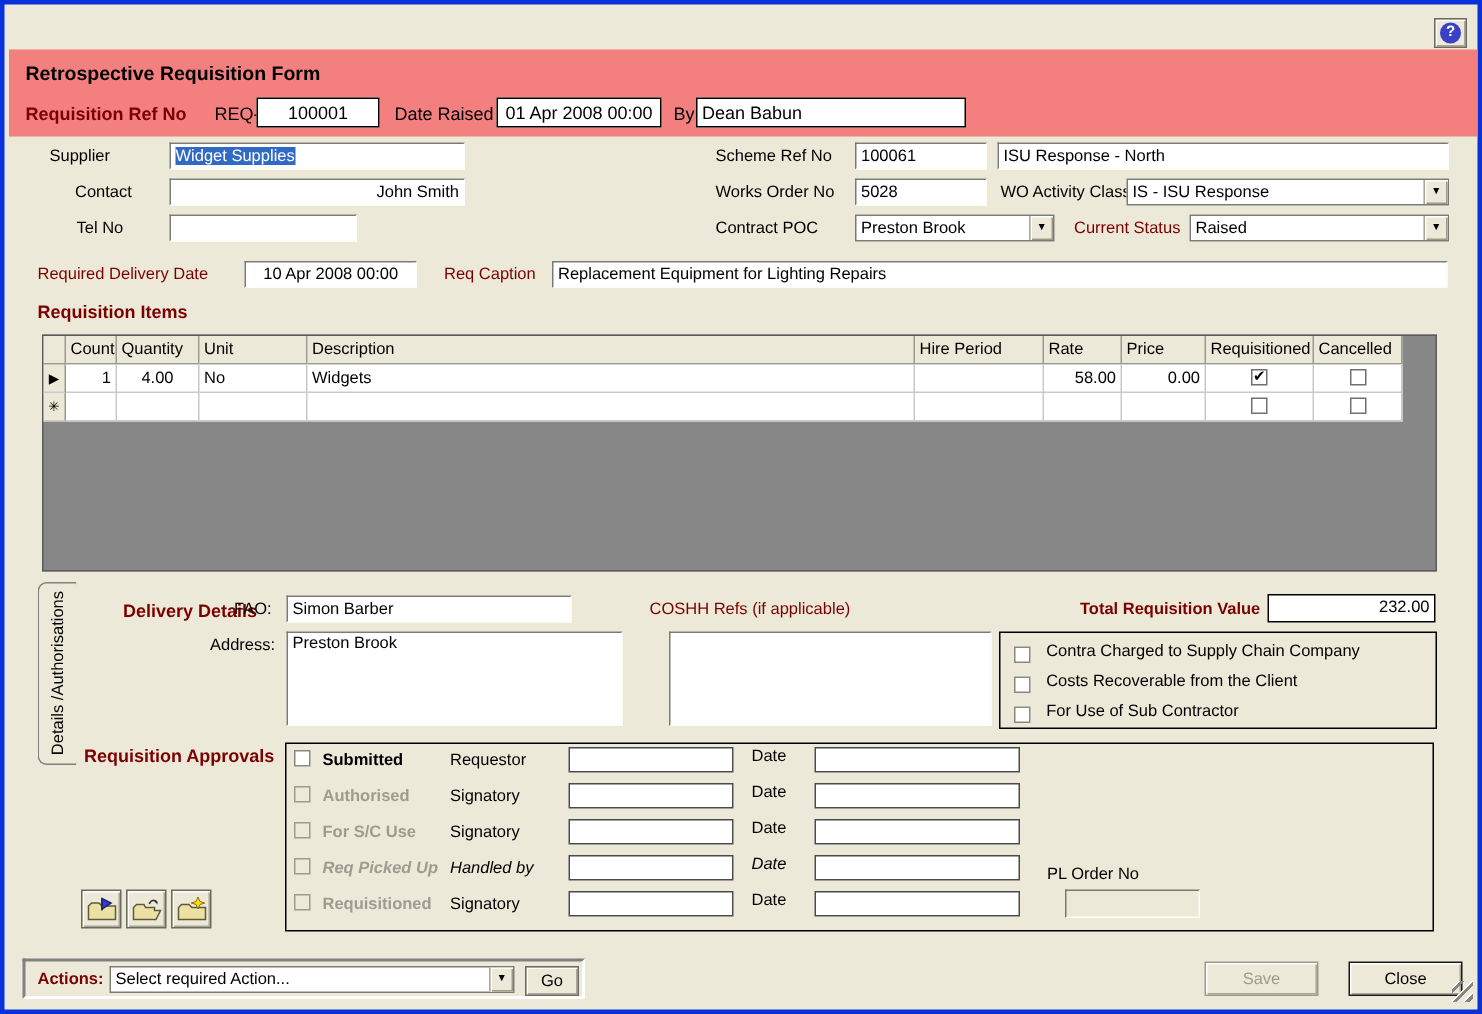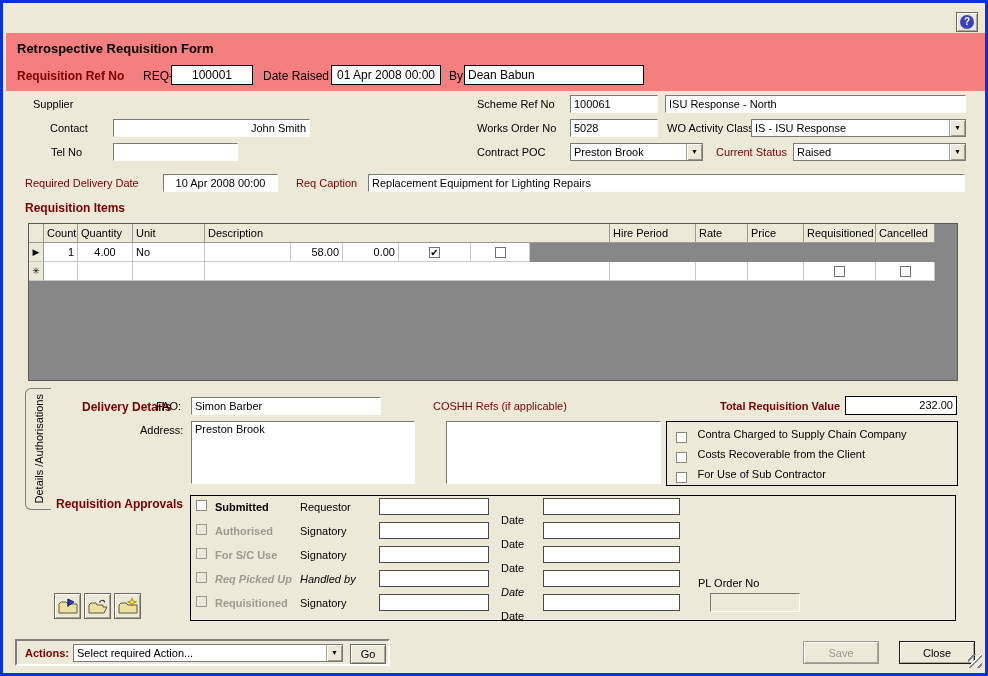--- a/index.html
+++ b/index.html
@@ -72,21 +72,21 @@
     border-radius:6px 0 0 6px;
     display:flex; align-items:center; justify-content:center;
   }
   .tab-vert span { writing-mode:vertical-rl; transform:rotate(180deg); font-size:11px; color:#000; white-space:nowrap; }
   .groupbox { border:1px solid #000; background:#ECE9D8; }
   .approval-row { left:187px; width:766px; height:22px; }
   .approval-row .cbp { position:absolute; left:6px; top:2px; }
   .approval-row .chklbl { position:absolute; left:25px; top:3px; font-size:11px; font-weight:bold; }
   .approval-row .role   { position:absolute; left:110px; top:3px; font-size:11px; }
   .approval-row .f1 { position:absolute; left:189px; top:0; width:110px; height:17px; background:#fff; border:1px solid #4a4a4a; }
-  .approval-row .dl { position:absolute; left:311px; top:16px; font-size:11px; }
+  .approval-row .dl { position:absolute; left:311px; top:0; font-size:11px; }
   .approval-row .f2 { position:absolute; left:353px; top:0; width:137px; height:17px; background:#fff; border:1px solid #4a4a4a; }
   .approval-row.disabled .chklbl { color:#9e9b91; }
   .iconbtn {
     width:27px; height:26px; background:#ECE9D8; border:1px solid #6d6a5f;
     box-shadow:inset 1px 1px 0 #fff, inset -1px -1px 0 #a9a599;
     display:flex; align-items:center; justify-content:center;
   }
   .actionsbar {
     left:12px; top:636px; width:375px; height:27px; background:#ECE9D8;
     border:2px solid; border-color:#808080 #fff #fff #808080;
@@ -119,20 +119,21 @@
   </div>
   <div class="abs lbl bold maroon" style="left:14px;top:66px;font-size:12px;">Requisition Ref No</div>
   <div class="abs lbl" style="left:140px;top:66px;font-size:12px;">REQ-</div>
   <div class="abs blackbox center" style="left:168px;top:62px;width:82px;height:20px;line-height:18px;font-size:12px;">100001</div>
   <div class="abs lbl" style="left:260px;top:66px;font-size:12px;">Date Raised</div>
   <div class="abs blackbox center" style="left:328px;top:62px;width:110px;height:20px;line-height:18px;font-size:12px;">01 Apr 2008 00:00</div>
   <div class="abs lbl" style="left:446px;top:66px;font-size:12px;">By</div>
   <div class="abs blackbox" style="left:461px;top:62px;width:180px;height:20px;line-height:18px;font-size:12px;">Dean Babun</div>
 
   <div class="abs lbl" style="left:30px;top:95px;">Supplier</div>
+  <div class="abs field" style="left:110px;top:92px;width:197px;"><span class="selected-text">Widget Supplies</span></div>
   <div class="abs lbl" style="left:47px;top:119px;">Contact</div>
   <div class="abs field" style="left:110px;top:116px;width:197px;text-align:right;">John Smith</div>
   <div class="abs lbl" style="left:48px;top:143px;">Tel No</div>
   <div class="abs field" style="left:110px;top:140px;width:125px;"></div>
 
   <div class="abs lbl" style="left:474px;top:95px;">Scheme Ref No</div>
   <div class="abs field" style="left:567px;top:92px;width:88px;">100061</div>
   <div class="abs field" style="left:662px;top:92px;width:301px;">ISU Response - North</div>
 
   <div class="abs lbl" style="left:474px;top:119px;">Works Order No</div>
@@ -171,20 +172,21 @@
       <div class="gc" style="width:52px;">Rate</div>
       <div class="gc" style="width:56px;">Price</div>
       <div class="gc" style="width:72px;">Requisitioned</div>
       <div class="gc" style="width:59px;">Cancelled</div>
     </div>
     <div class="grow gdata">
       <div class="gc sel" style="width:15px;">▶</div>
       <div class="gc right" style="width:34px;">1</div>
       <div class="gc right" style="width:55px;text-align:center;">4.00</div>
       <div class="gc" style="width:72px;">No</div>
+      <div class="gc" style="width:405px;">Widgets</div>
       <div class="gc" style="width:86px;"></div>
       <div class="gc right" style="width:52px;">58.00</div>
       <div class="gc right" style="width:56px;">0.00</div>
       <div class="gc cellcb" style="width:72px;"><span class="cb">✔</span></div>
       <div class="gc cellcb" style="width:59px;"><span class="cb"></span></div>
     </div>
     <div class="grow gdata">
       <div class="gc sel" style="width:15px;">✳</div>
       <div class="gc" style="width:34px;"></div>
       <div class="gc" style="width:55px;"></div>

